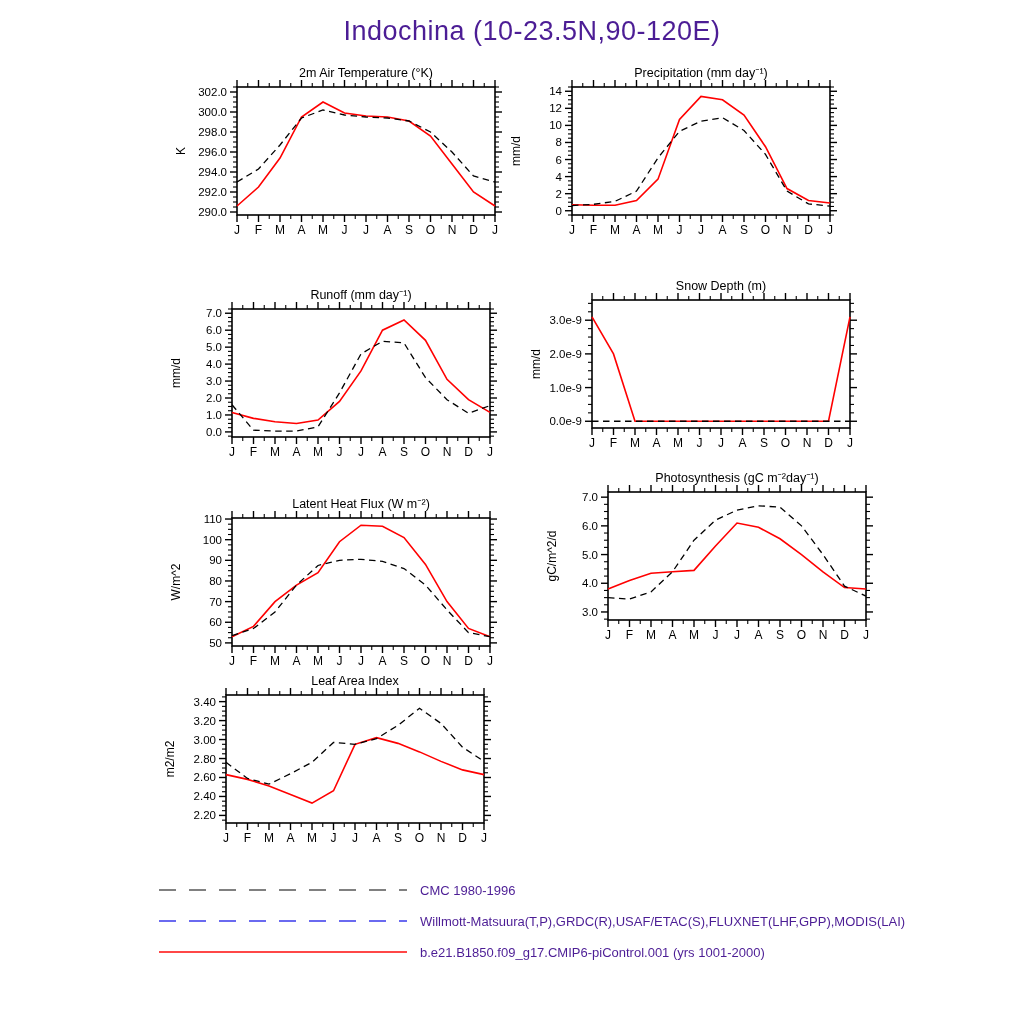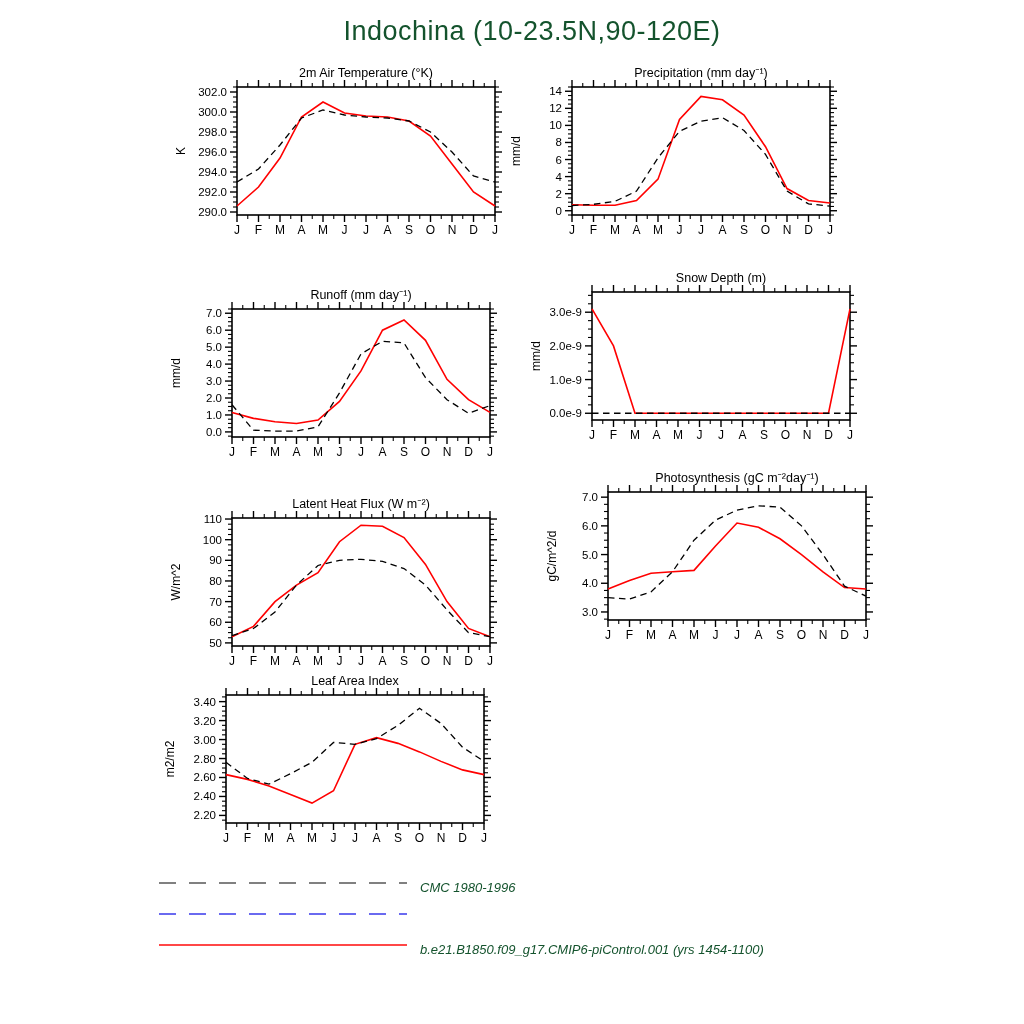--- a/index.html
+++ b/index.html
@@ -1,23 +1,23 @@
 <!DOCTYPE html>
 <html><head>
 <meta charset="utf-8">
 <style>
   html,body{margin:0;padding:0;background:#ffffff;}
   #canvas{position:relative;width:1024px;height:1024px;background:#ffffff;overflow:hidden;
-          font-family:"Liberation Sans", sans-serif;color:#14532d;}
+          font-family:"Liberation Sans", sans-serif;color:#4c1d95;}
   #main-title{position:absolute;top:16px;left:40px;width:984px;text-align:center;
               font-size:27px;font-weight:400;letter-spacing:0.5px;margin:0;}
   .panel{position:absolute;width:345px;height:182px;}
   .panel svg{display:block;}
   #legend{position:absolute;left:158px;top:880px;width:860px;}
-  .legend-row{display:flex;align-items:flex-start;height:20px;margin-bottom:11px;font-style:italic;}
+  .legend-row{display:flex;align-items:center;height:20px;margin-bottom:11px;}
   .legend-swatch{flex:0 0 250px;height:6px;}
   .legend-label{margin-left:12px;font-size:13px;white-space:nowrap;}
 </style>
 </head>
 <body>
 
 <div id="canvas">
   <h1 id="main-title">Indochina (10-23.5N,90-120E)</h1>
 
   <div class="panel" style="left:165px;top:63px">
@@ -446,21 +446,21 @@
           <text x="265.5" y="171" text-anchor="middle">O</text>
           <text x="287" y="171" text-anchor="middle">N</text>
           <text x="308.5" y="171" text-anchor="middle">D</text>
           <text x="330" y="171" text-anchor="middle">J</text>
         </g>
         <rect x="72" y="24" width="258" height="128" fill="none" stroke="#000000" stroke-width="1.6"></rect>
         <polyline points="72.0,127.42 93.5,133.35 115.0,136.74 136.5,138.44 158.0,135.05 179.5,116.40 201.0,85.88 222.5,45.19 244.0,35.02 265.5,55.36 287.0,94.36 308.5,114.70 330.0,127.42" fill="none" stroke="#ff0000" stroke-width="1.6"></polyline>
         <polyline points="72.0,119.79 93.5,145.22 115.0,146.07 136.5,146.07 158.0,141.83 179.5,107.92 201.0,68.93 222.5,56.21 244.0,57.91 265.5,92.66 287.0,114.70 308.5,128.26 330.0,120.64" fill="none" stroke="#000000" stroke-width="1.3" stroke-dasharray="6.5 4.5"></polyline>
       </svg>
     </div>
-  <div class="panel" style="left:520px;top:268px">
+  <div class="panel" style="left:520px;top:276px">
       <svg width="345" height="182" viewBox="0 0 345 182">
         <text x="201" y="14" text-anchor="middle" font-size="12.5">Snow Depth (m)</text>
         <text transform="translate(20,88) rotate(-90)" text-anchor="middle" font-size="12">mm/d</text>
         <g stroke="#000000" stroke-width="1.1">
           <line x1="72" y1="145.26315789473685" x2="65" y2="145.26315789473685" stroke-width="1.4"></line>
           <line x1="330" y1="145.26315789473685" x2="337" y2="145.26315789473685" stroke-width="1.4"></line>
           <line x1="72" y1="111.57894736842105" x2="65" y2="111.57894736842105" stroke-width="1.4"></line>
           <line x1="330" y1="111.57894736842105" x2="337" y2="111.57894736842105" stroke-width="1.4"></line>
           <line x1="72" y1="77.89473684210526" x2="65" y2="77.89473684210526" stroke-width="1.4"></line>
           <line x1="330" y1="77.89473684210526" x2="337" y2="77.89473684210526" stroke-width="1.4"></line>
@@ -963,21 +963,22 @@
     <div class="legend-row">
       <svg class="legend-swatch" width="250" height="6">
           <line class="lg-line" x1="1" y1="3" x2="249" y2="3" stroke="#808080" stroke-width="1.8" stroke-dasharray="17 13"></line>
         </svg>
       <span class="legend-label">CMC 1980-1996</span>
     </div>
     <div class="legend-row">
       <svg class="legend-swatch" width="250" height="6">
           <line class="lg-line" x1="1" y1="3" x2="249" y2="3" stroke="#6a6af0" stroke-width="1.8" stroke-dasharray="17 13"></line>
         </svg>
+      <span class="legend-label">Willmott-Matsuura(T,P),GRDC(R),USAF/ETAC(S),FLUXNET(LHF,GPP),MODIS(LAI)</span>
     </div>
     <div class="legend-row">
       <svg class="legend-swatch" width="250" height="6">
           <line class="lg-line" x1="1" y1="3" x2="249" y2="3" stroke="#ff4747" stroke-width="1.8"></line>
         </svg>
-      <span class="legend-label">b.e21.B1850.f09_g17.CMIP6-piControl.001 (yrs 1454-1100)</span>
+      <span class="legend-label">b.e21.B1850.f09_g17.CMIP6-piControl.001 (yrs 1001-2000)</span>
     </div>
   </div>
 </div>
 
 </body></html>

